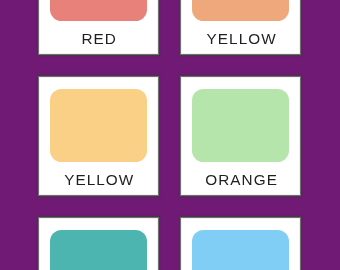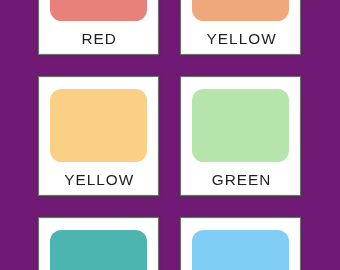--- a/index.html
+++ b/index.html
@@ -39,21 +39,21 @@
     <div class="label">YELLOW</div>
   </div>
 
   <div class="card" id="card-2" style="left: 37.6875px; top: 75.6875px;">
     <div class="swatch" id="swatch-2" style="background: rgb(250, 208, 134);"></div>
     <div class="label">YELLOW</div>
   </div>
 
   <div class="card" id="card-3" style="left: 180.088px; top: 75.6875px;">
     <div class="swatch" id="swatch-3" style="background: rgb(182, 229, 171);"></div>
-    <div class="label">GREEN</div>
+    <div class="label">ORANGE</div>
   </div>
 
   <div class="card" id="card-4" style="left: 37.6875px; top: 216.875px;">
     <div class="swatch" id="swatch-4" style="background: rgb(76, 181, 175);"></div>
 
   </div>
 
   <div class="card" id="card-5" style="left: 180.088px; top: 216.875px;">
     <div class="swatch" id="swatch-5" style="background: rgb(128, 205, 245);"></div>
 

